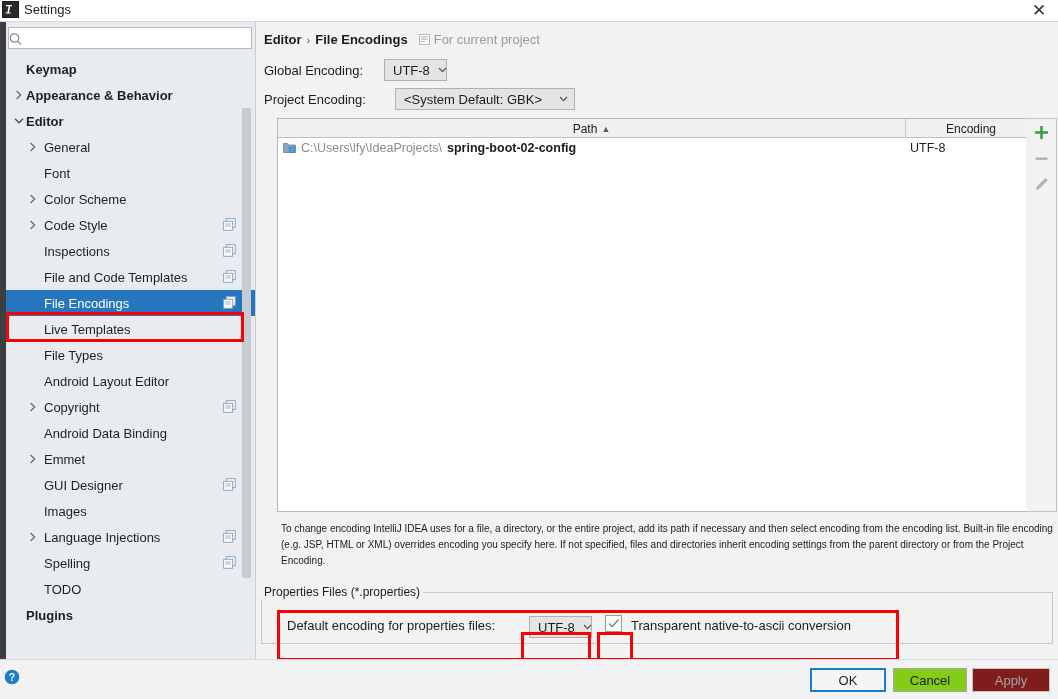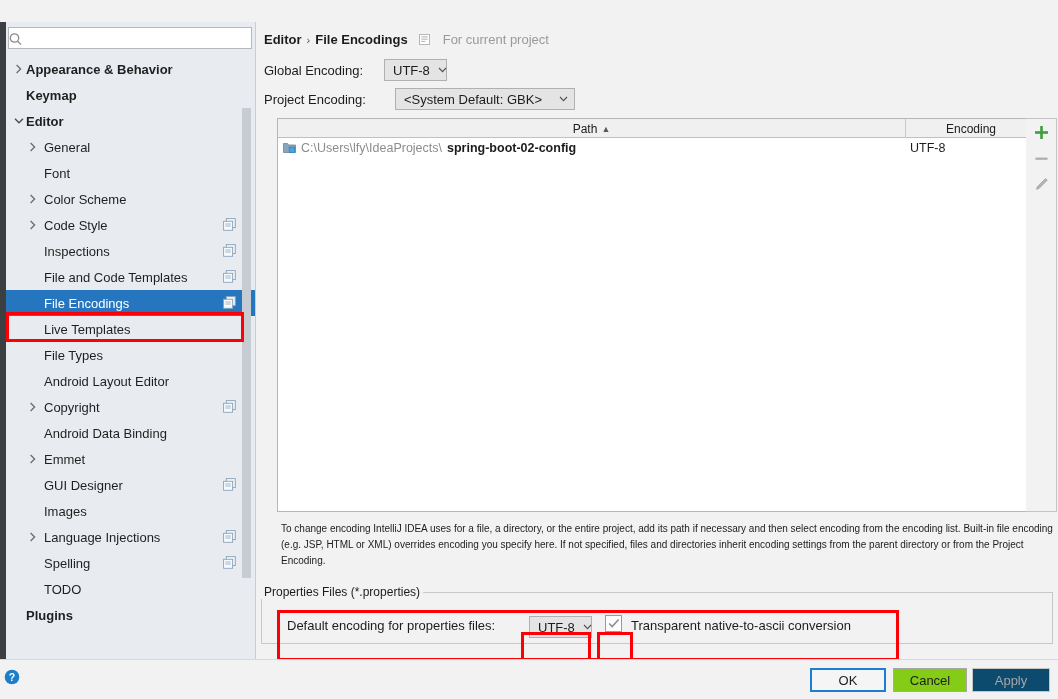--- a/index.html
+++ b/index.html
@@ -122,21 +122,21 @@
     background: #f2f2f2;
   }
   .breadcrumb {
     position: absolute; left: 7px; top: 10px;
     font-size: 13px; color: #1c1c1c;
     display: flex; align-items: center; gap: 5px;
   }
   .breadcrumb .b1, .breadcrumb .b2 { font-weight: bold; }
   .breadcrumb .sep { color: #555; font-size: 11px; }
   .breadcrumb .forproj {
-    color: #9a9a9a; margin-left: 6px; display: flex; align-items: center; gap: 13px;
+    color: #9a9a9a; margin-left: 6px; display: flex; align-items: center; gap: 4px;
   }
 
   .row-label {
     position: absolute; font-size: 13px; color: #1c1c1c;
   }
   .combo {
     position: absolute;
     height: 22px;
     background: #e4e4e4;
     border: 1px solid #b0b0b0;
@@ -245,21 +245,21 @@
     border: 1px solid #a8a8a8;
     font-size: 13px; color: #1c1c1c;
     display: flex; align-items: center; justify-content: center;
     cursor: default;
     font-family: "Liberation Sans", sans-serif;
   }
   .btn.primary {
     border: 2px solid #1a7fd4;
     background: #f5f5f5;
   }
-  .btn.disabled { color: #a6a6a6; border-color: #c6c6c6; background: #0c4a6e; }
+  .btn.disabled { color: #a6a6a6; border-color: #c6c6c6; background: #7f1d1d; }
   .btn-ok { left: 810px; width: 76px; }
   .btn-cancel { left: 893px; width: 74px; }
   .btn-apply { left: 972px; width: 78px; }
 
   
   .anno {
     position: absolute;
     border: 3px solid #fb0007;
     pointer-events: none;
   }
@@ -269,20 +269,30 @@
   .anno-check  { left: 597px; top: 610px; width: 36px; height: 30px; }
 
   
   .cursor-arrow { position: absolute; left: 9px; top: 17px; }
 </style>
 </head>
 <body>
 
 <div id="app">
 
+  <div class="titlebar">
+    <div class="titlebar-icon">
+      <svg width="11" height="11" viewBox="0 0 11 11">
+          <rect x="0" y="0" width="11" height="11" fill="#2b2b2b"></rect>
+          <path d="M1 1 H7 V2.2 H5.2 L4 8.4 H5.6 V9.6 H0.6 V8.4 H2.4 L3.6 2.2 H1 Z" fill="#ffffff"></path>
+        </svg>
+    </div>
+    <div class="titlebar-title">Settings</div>
+    <div class="titlebar-close">✕</div>
+  </div>
 
   <div class="winbody">
 
     <div class="leftedge"></div>
 
     <svg class="cursor-arrow" width="12" height="16" viewBox="0 0 12 16">
       <path d="M0.5 0.5 L0.5 12 L3.3 9.3 L5.2 13.6 L7.1 12.8 L5.2 8.7 L9 8.6 Z" fill="#ffffff" stroke="#333" stroke-width="1"></path>
     </svg>
 
     <div class="sidebar">
@@ -292,29 +302,29 @@
           <svg class="search-icon" viewBox="0 0 18 16">
             <circle cx="7.5" cy="7" r="4.2" fill="none" stroke="#8a8a8a" stroke-width="1.3"></circle>
             <line x1="10.6" y1="10.3" x2="14" y2="13.6" stroke="#8a8a8a" stroke-width="1.3"></line>
           </svg>
           <input class="search-input" type="text" value="" placeholder="" style="">
         </div>
       </div>
 
       <div class="tree" id="tree">
           <div class="tree-item lvl0 top">
+            <span class="lbl">Keymap</span>
+          </div>
+          <div class="tree-item lvl0 top">
             <span class="arrow">
               <svg width="8" height="10" viewBox="0 0 8 10">
                 <path d="M1.6 1 L5.6 5 L1.6 9" fill="none" stroke="#6a6a6a" stroke-width="1.3"></path>
               </svg>
             </span>
             <span class="lbl">Appearance &amp; Behavior</span>
-          </div>
-          <div class="tree-item lvl0 top">
-            <span class="lbl">Keymap</span>
           </div>
           <div class="tree-item lvl0 top">
             <span class="arrow">
               <svg width="10" height="8" viewBox="0 0 10 8">
                 <path d="M1 1.8 L5 5.8 L9 1.8" fill="none" stroke="#4a4a4a" stroke-width="1.3"></path>
               </svg>
             </span>
             <span class="lbl">Editor</span>
           </div>
           <div class="tree-item lvl1">

